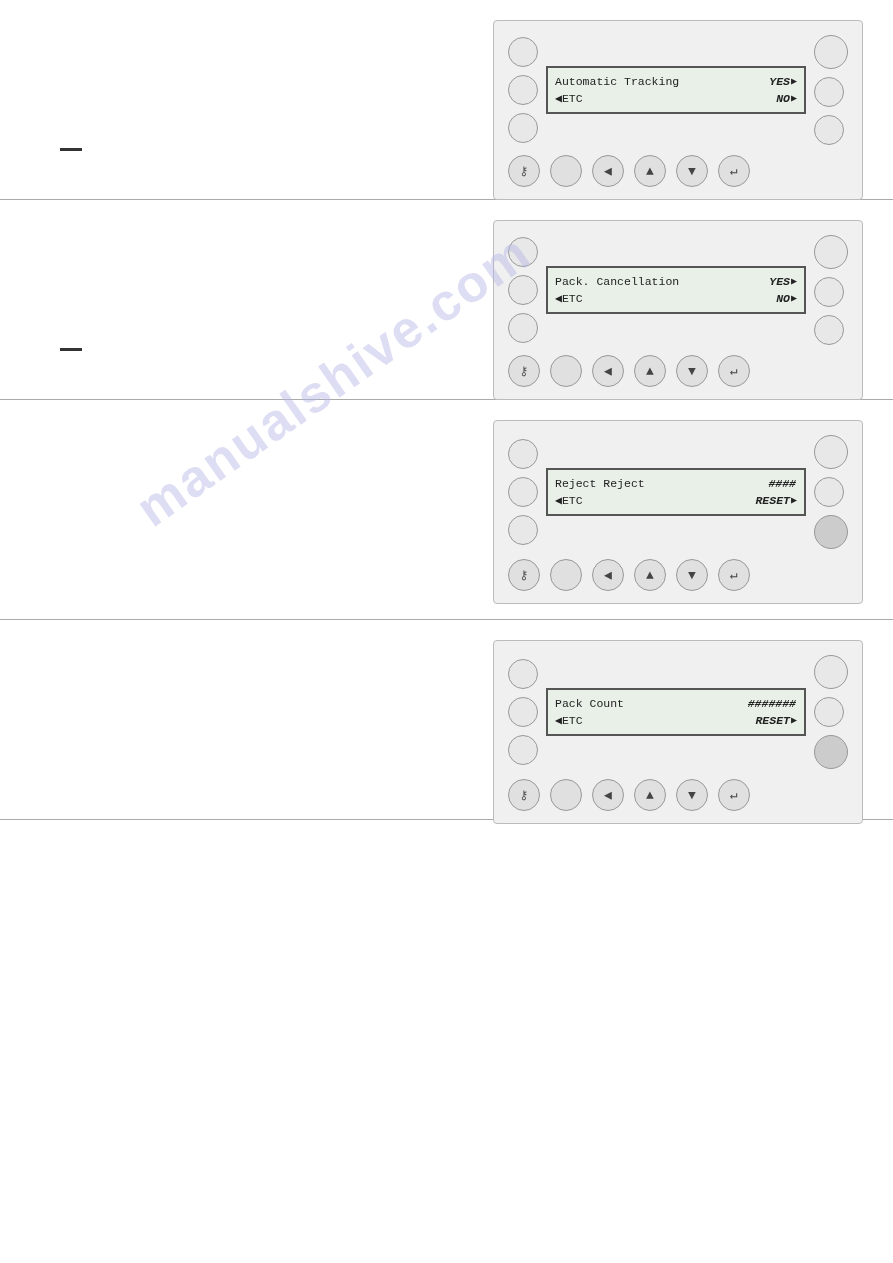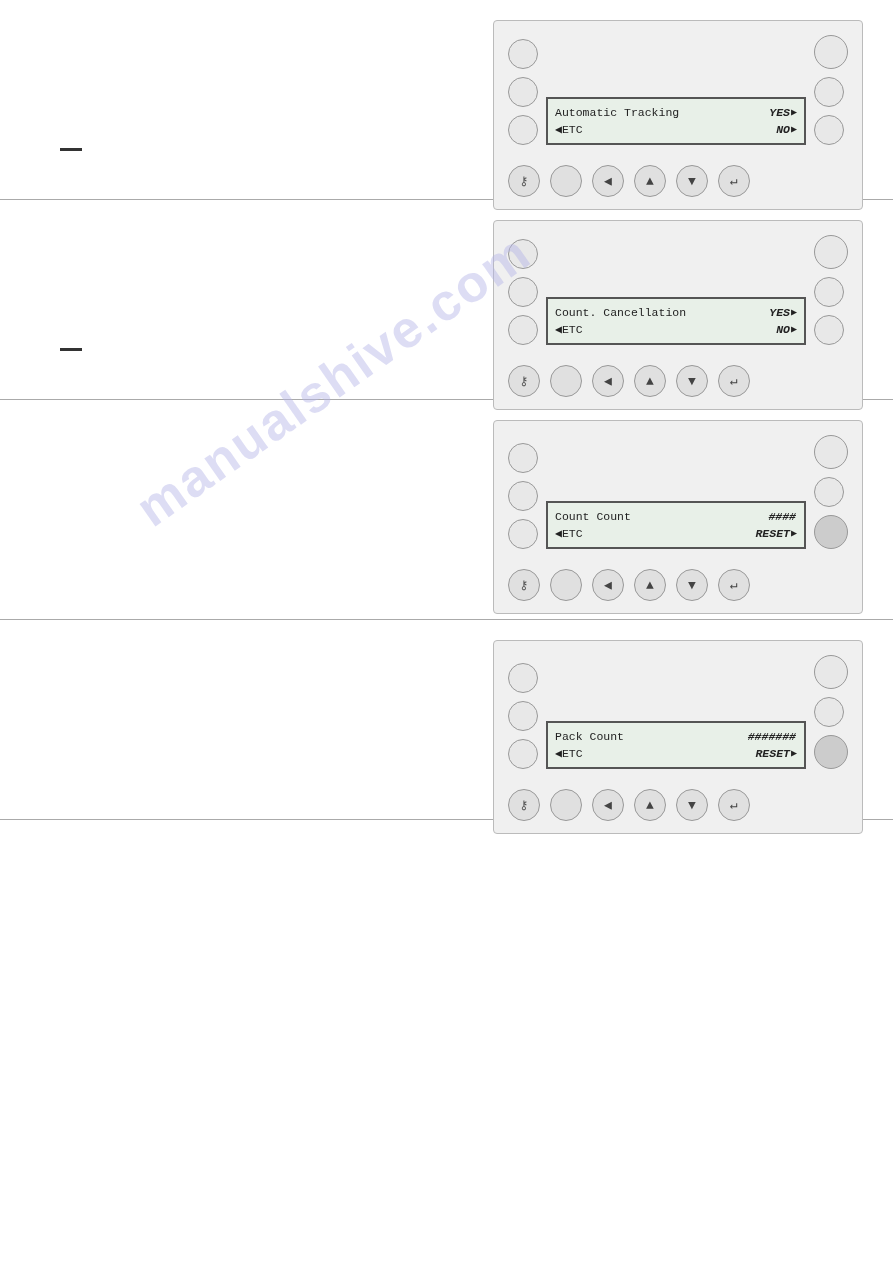--- a/index.html
+++ b/index.html
@@ -52,22 +52,22 @@
       top: 20px;
       width: 370px;
       background: #f0f0f0;
       border: 1.5px solid #bbb;
       border-radius: 4px;
       padding: 14px 14px 12px 14px;
     }
 
     .panel-box .display-area {
       display: flex;
-      align-items: flex-end;
-      margin-bottom: 16px;
+      align-items: center;
+      margin-bottom: 6px;
       position: relative;
     }
 
     
     .left-buttons {
       display: flex;
       flex-direction: column;
       gap: 8px;
       margin-right: 8px;
       justify-content: space-around;
@@ -222,21 +222,21 @@
   <div class="dash-mark"></div>
   <div class="panel-box">
     <div class="display-area">
       <div class="left-buttons">
         <div class="btn-circle"></div>
         <div class="btn-circle"></div>
         <div class="btn-circle"></div>
       </div>
       <div class="lcd-screen">
         <div class="lcd-line">
-          <span class="label">Count. Cancellation </span><span class="value">YES</span><span class="lcd-arrow-right">▶</span>
+          <span class="label">Pack. Cancellation </span><span class="value">YES</span><span class="lcd-arrow-right">▶</span>
         </div>
         <div class="lcd-line">
           <span class="label">◀ETC              </span><span class="value">NO</span><span class="lcd-arrow-right">▶</span>
         </div>
       </div>
       <div class="right-buttons">
         <div class="btn-circle large"></div>
         <div class="btn-circle"></div>
         <div class="btn-circle"></div>
       </div>
@@ -255,21 +255,21 @@
 <div class="section section-3">
   <div class="panel-box">
     <div class="display-area">
       <div class="left-buttons">
         <div class="btn-circle"></div>
         <div class="btn-circle"></div>
         <div class="btn-circle"></div>
       </div>
       <div class="lcd-screen">
         <div class="lcd-line">
-          <span class="label">Count Count      </span><span class="value">####</span><span class="lcd-arrow-right"></span>
+          <span class="label">Reject Reject      </span><span class="value">####</span><span class="lcd-arrow-right"></span>
         </div>
         <div class="lcd-line">
           <span class="label">◀ETC              </span><span class="value">RESET</span><span class="lcd-arrow-right">▶</span>
         </div>
       </div>
       <div class="right-buttons">
         <div class="btn-circle large"></div>
         <div class="btn-circle"></div>
         <div class="btn-circle filled large"></div>
       </div>

